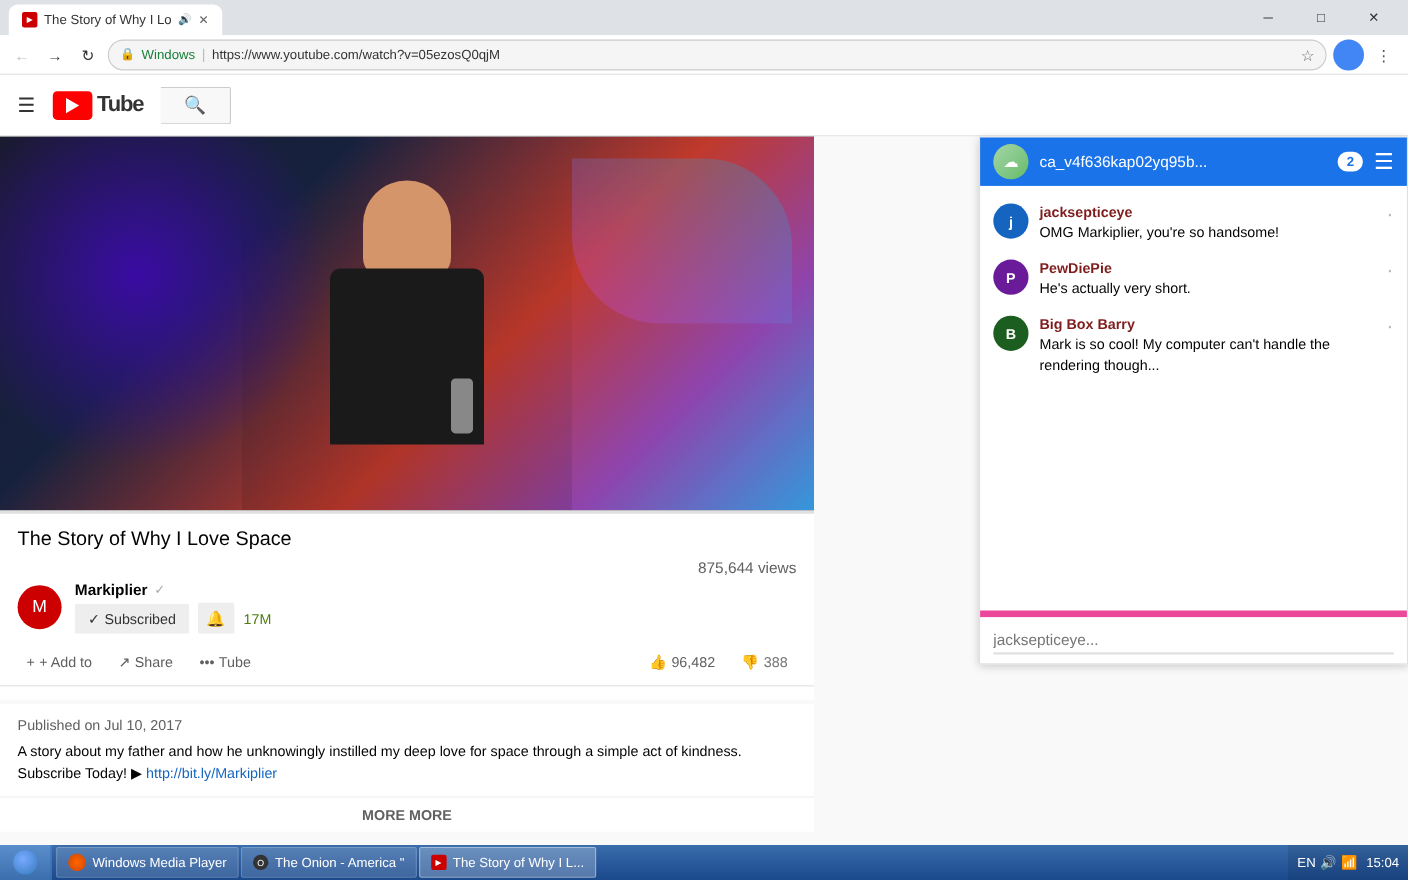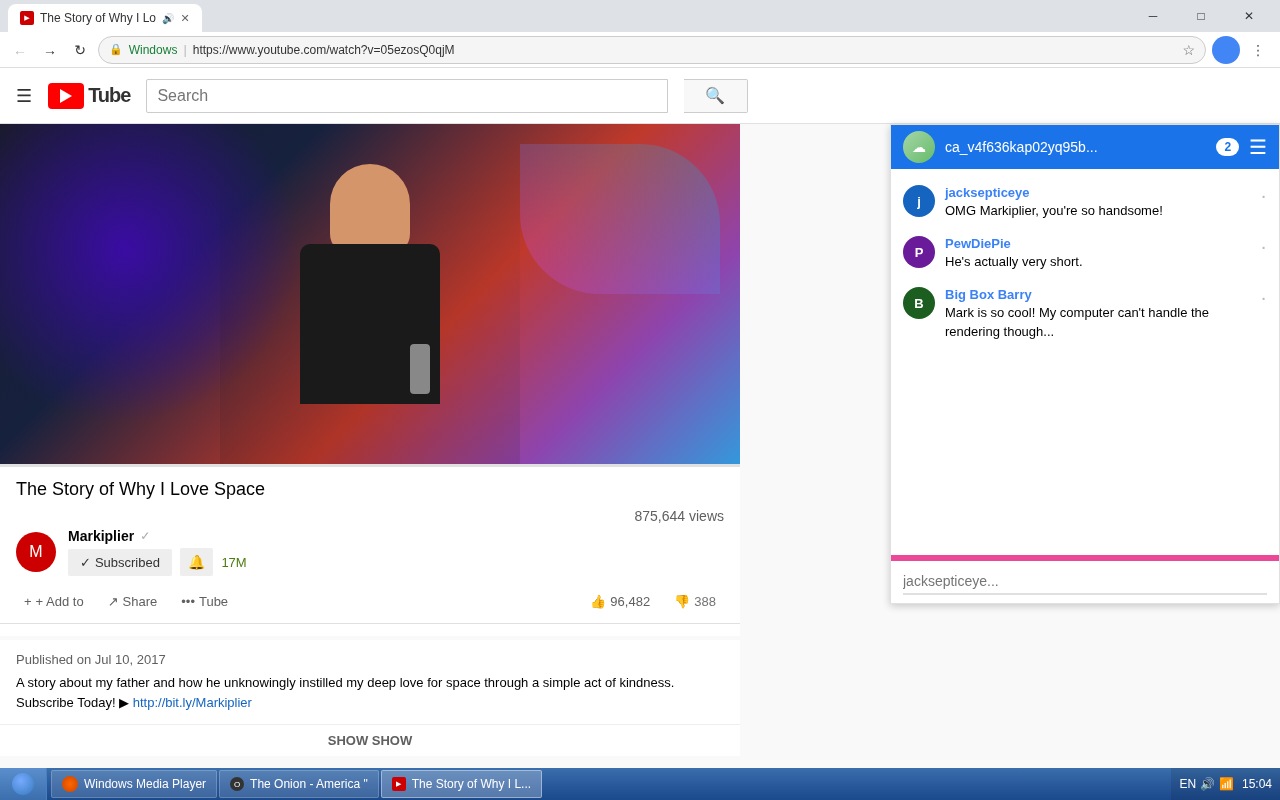--- a/index.html
+++ b/index.html
@@ -513,21 +513,21 @@
       flex-shrink: 0;
       display: flex; align-items: center; justify-content: center;
       font-size: 13px;
       color: white;
       font-weight: bold;
     }
     .msg-avatar-j { background: #1565c0; }
     .msg-avatar-p { background: #6a1b9a; }
     .msg-avatar-b { background: #1b5e20; }
     .msg-content { flex: 1; }
-    .msg-username { font-size: 13px; font-weight: bold; color: #3b82f6; }
+    .msg-username { font-size: 13px; font-weight: bold; color: #7f1d1d; }
     .msg-text { font-size: 13px; color: #030303; margin-top: 2px; line-height: 1.4; }
     .msg-dot {
       font-size: 20px;
       color: #bbb;
       line-height: 1;
     }
     .chat-input-area {
       border-top: 6px solid #ec4899;
       padding: 8px 12px;
     }
@@ -698,21 +698,20 @@
     <button class="addr-btn">⋮</button>
   </div>
 </div>
 
 <div class="yt-header">
   <span class="yt-menu-icon">☰</span>
   <div class="yt-logo">
     <div class="yt-logo-icon"></div>
     <span class="yt-logo-text">Tube</span>
   </div>
-  <input class="yt-search-bar" type="text" placeholder="Search" style="">
   <button class="yt-search-btn">🔍</button>
   <div class="yt-header-spacer"></div>
 
 </div>
 
 <div class="main-layout">
 
   <div class="video-section">
 
     <div class="video-player">
@@ -787,21 +786,21 @@
     </div>
 
     <div class="description">
       <div class="publish-date">Published on Jul 10, 2017</div>
       <div class="desc-text">
         A story about my father and how he unknowingly instilled my deep love for space through a simple act of kindness.<br>
         Subscribe Today! ▶ <a href="#" class="desc-link">http://bit.ly/Markiplier</a>
       </div>
     </div>
     <div class="show-more">
-      <button class="show-more-btn">SHOW SHOW</button>
+      <button class="show-more-btn">MORE MORE</button>
     </div>
   </div>
 
   <div class="sidebar">
     <div class="up-next-header">Up next</div>
 
     <div style="padding: 0 8px;">
       <div style="display: flex; gap: 6px; margin-bottom: 8px;">
         <div class="sidebar-thumb thumb-1" style="width: 80px; height: 60px; flex-shrink: 0;"></div>
         <div class="sidebar-thumb thumb-2" style="width: 80px; height: 60px; flex-shrink: 0;"></div>

